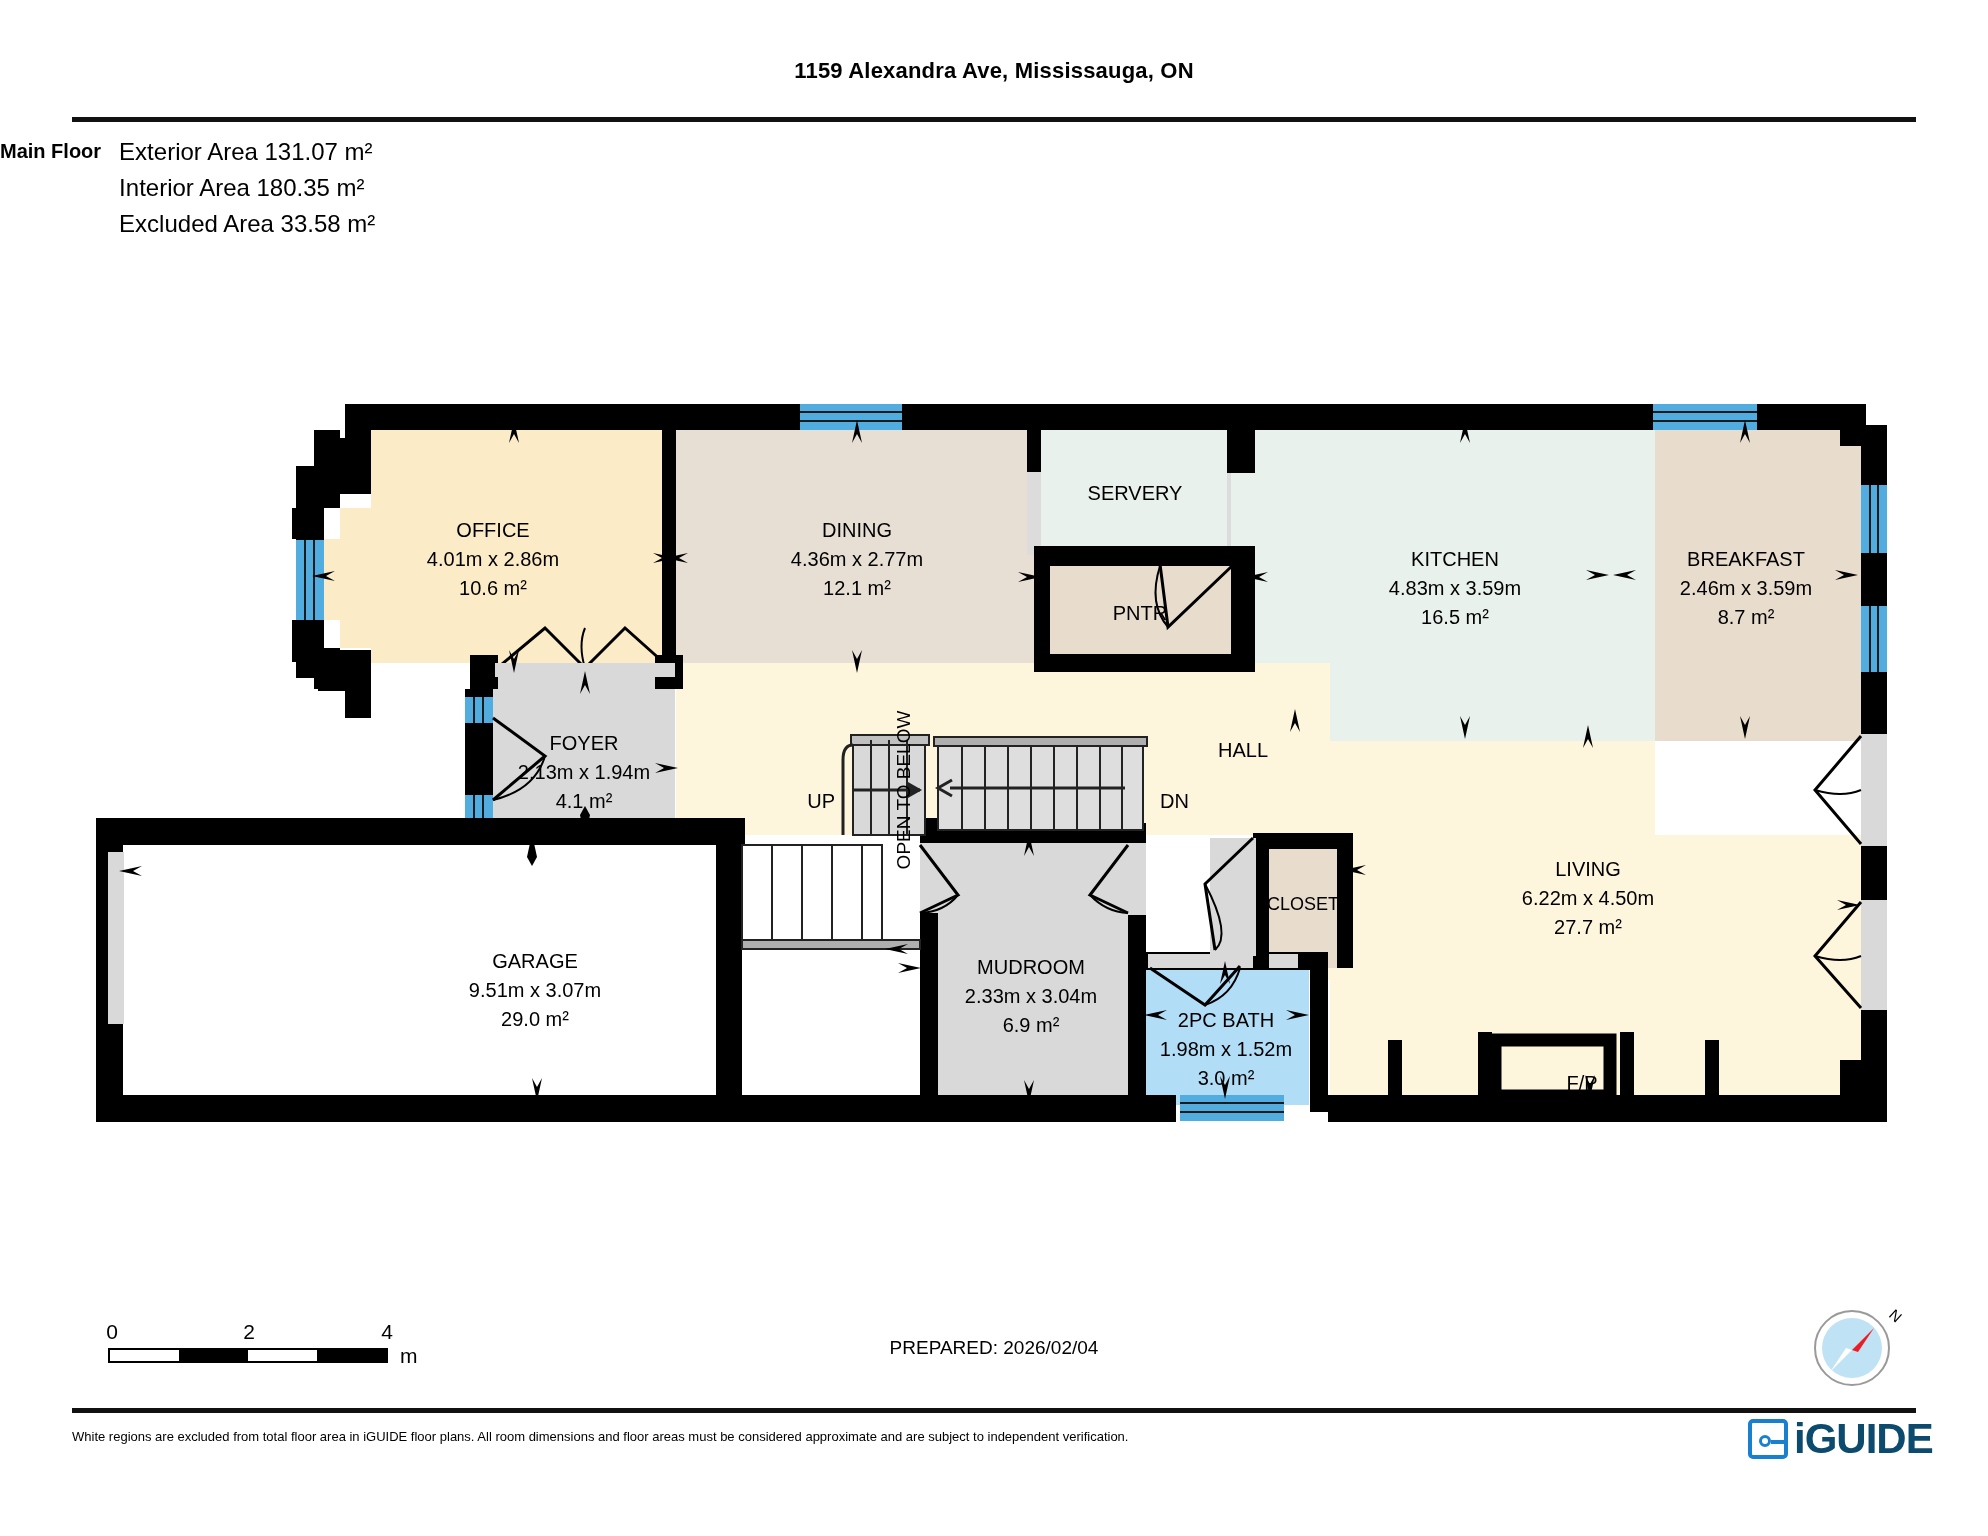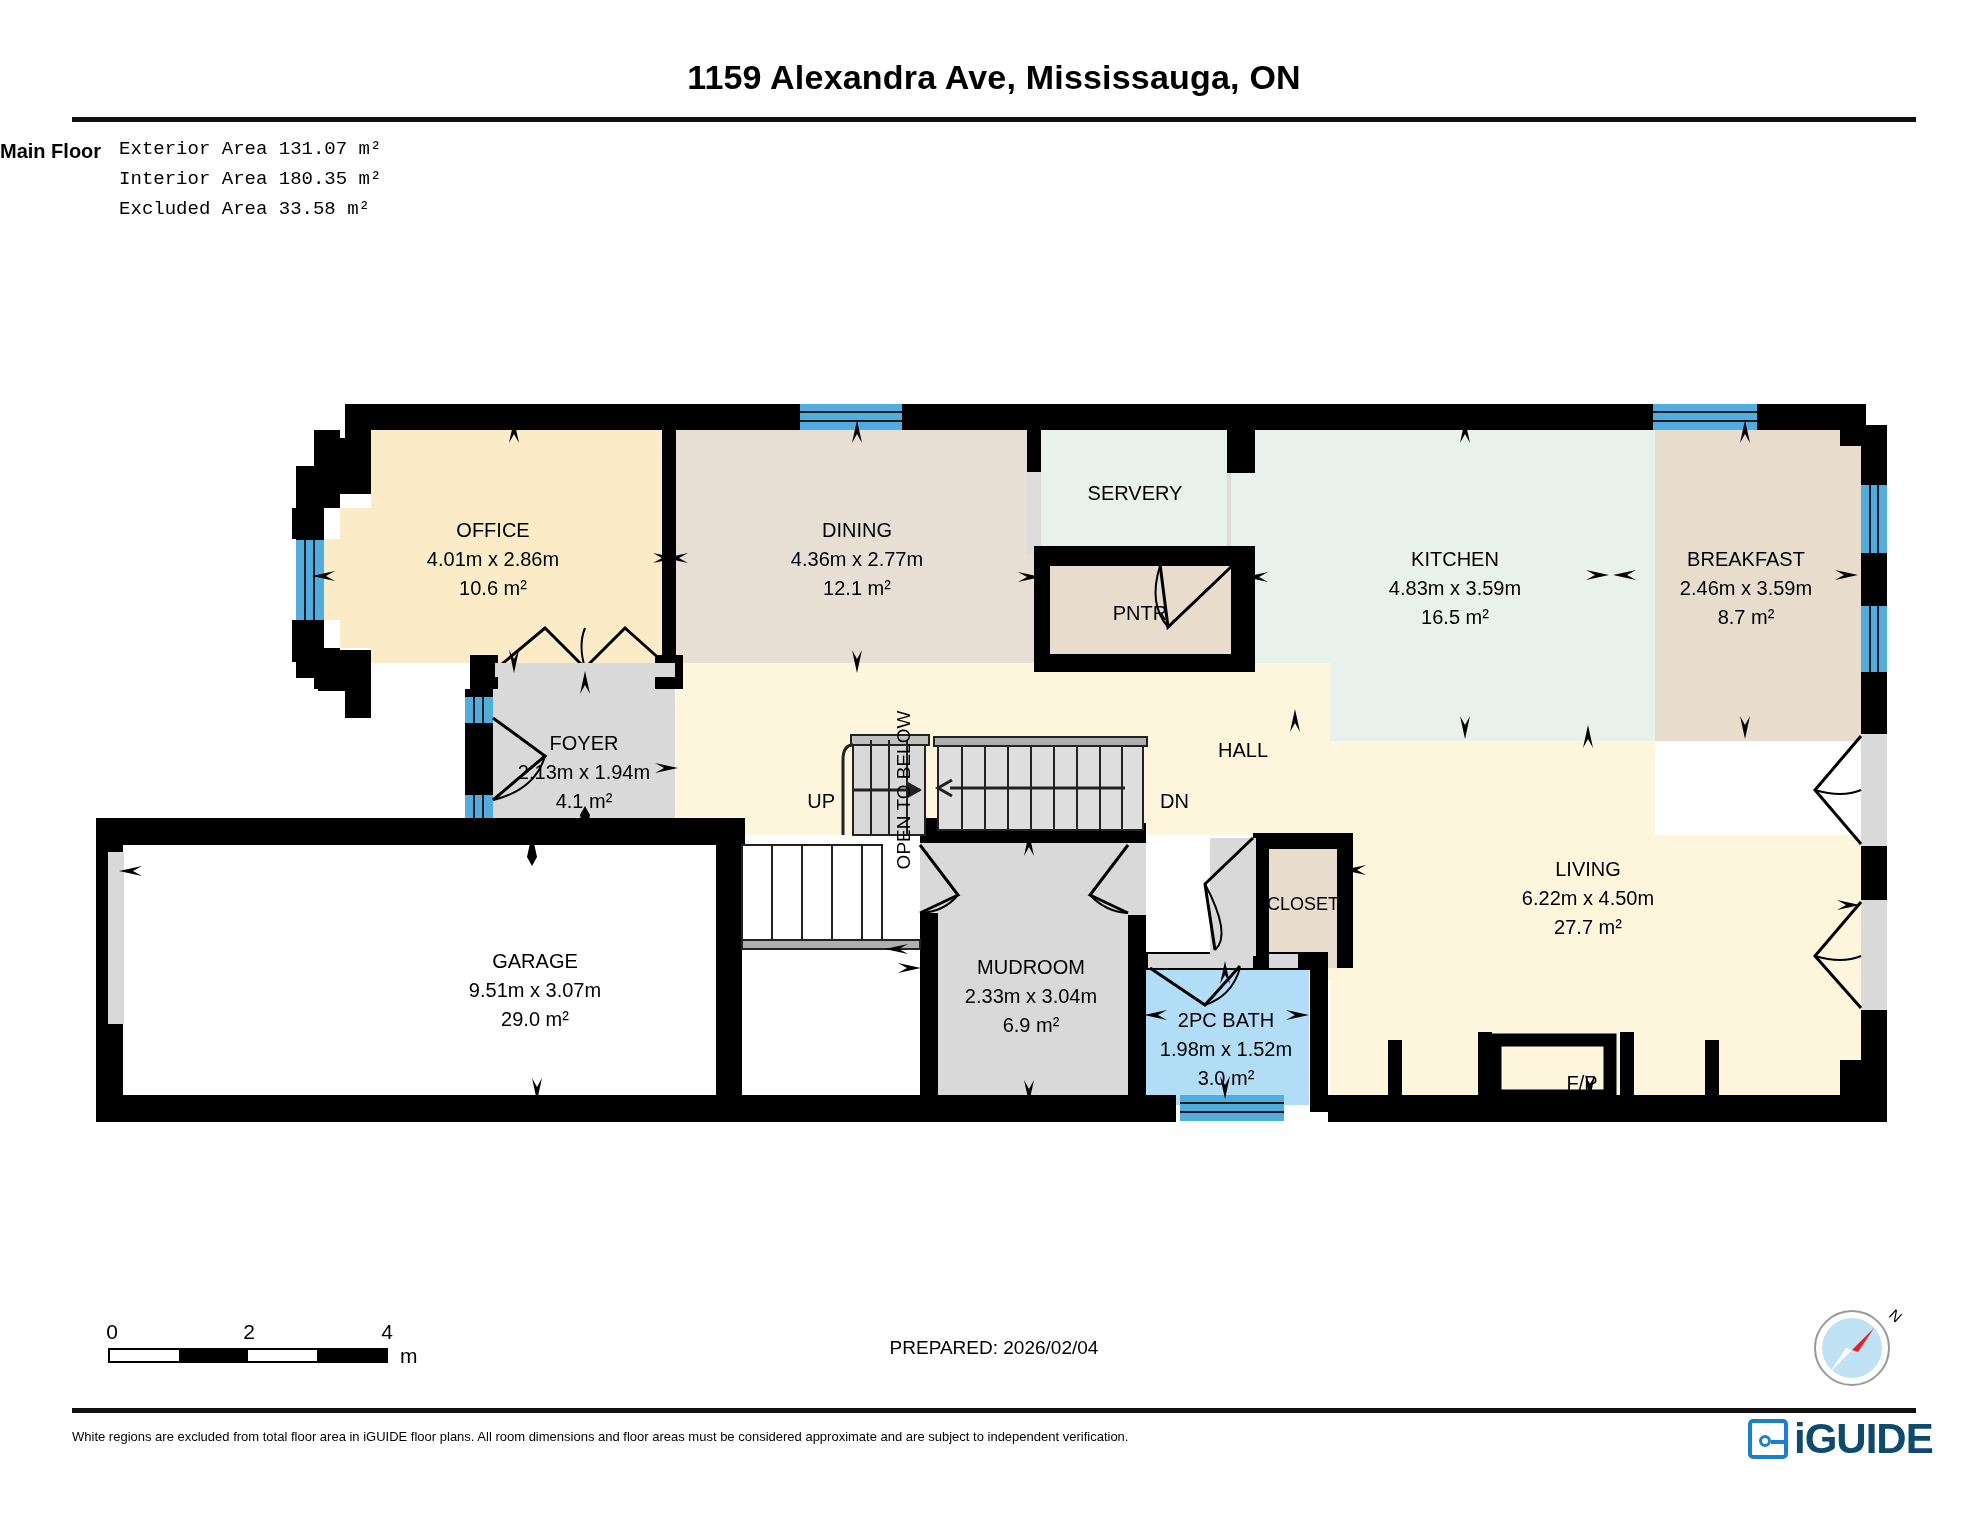--- a/index.html
+++ b/index.html
@@ -16,21 +16,21 @@
     overflow: hidden;
   }
 
   
   .page-title {
     position: absolute;
     top: 58px;
     left: 0;
     width: 1988px;
     text-align: center;
-    font-size: 34px;
+    font-size: 22px;
     font-weight: bold;
     letter-spacing: 0.2px;
   }
   .title-rule {
     position: absolute;
     top: 117px;
     left: 72px;
     width: 1844px;
     height: 5px;
     background: #111;
@@ -54,23 +54,22 @@
     font-weight: bold;
     padding-top: 2px;
     white-space: nowrap;
   }
   .summary-lines {
     display: flex;
     flex-direction: column;
     gap: 8px;
   }
   .summary-lines div {
-    font-size: 19px;
+    font-size: 24px;
     white-space: nowrap;
-    font-family: Liberation Mono, monospace;
   }
 
   
   #plan-canvas {
     position: absolute;
     top: 0;
     left: 0;
   }
 
   

